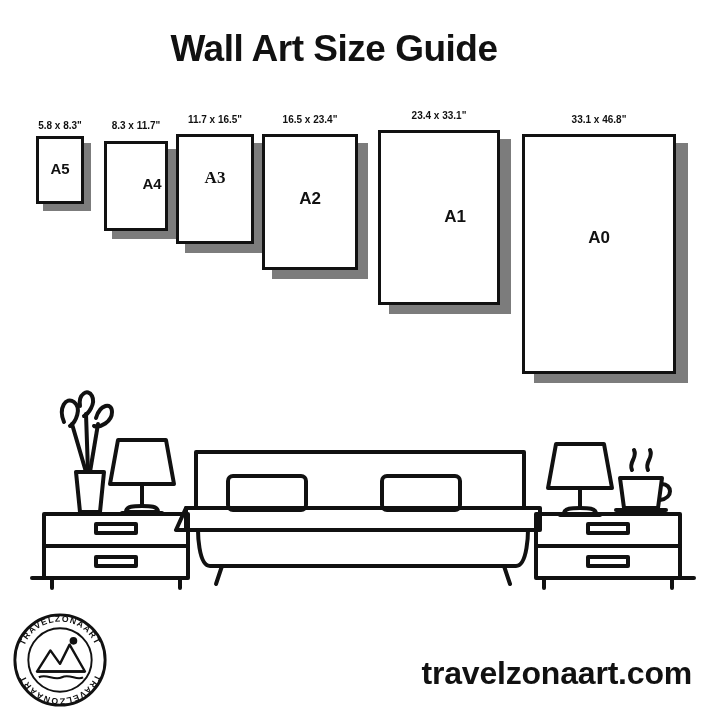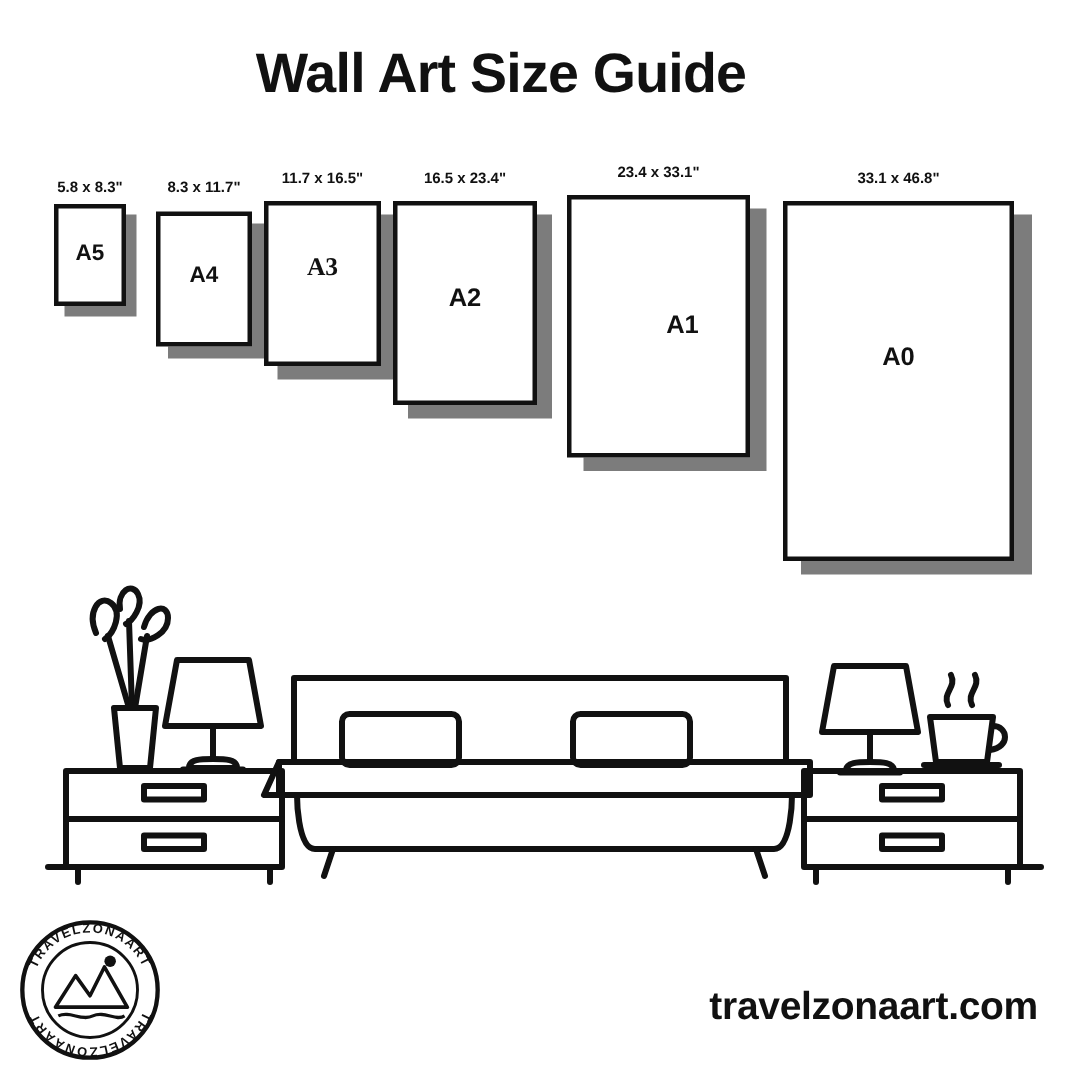--- a/index.html
+++ b/index.html
@@ -90,21 +90,21 @@
     top: 612px;
     width: 96px;
     height: 96px;
   }
 
   
   #website {
     position: absolute;
     right: 28px;
     top: 655px;
-    font-size: 26px;
+    font-size: 32px;
     font-weight: bold;
     color: #111111;
     letter-spacing: -0.2px;
   }
 </style>
 </head>
 <body>
 
 <div id="canvas">
 
@@ -116,21 +116,21 @@
       <div class="frame-dim" style="top:0;">5.8 x 8.3"</div>
       <div class="frame-shadow" style="left:7px; top:23px; width:48px; height:68px;"></div>
       <div class="frame-box" style="top:16px; width:48px; height:68px;"></div>
       <div class="frame-label sm" style="top:40px;">A5</div>
     </div>
 
     <div class="frame-wrap" style="left:104px; top:120px; width:64px;">
       <div class="frame-dim" style="top:0;">8.3 x 11.7"</div>
       <div class="frame-shadow" style="left:8px; top:29px; width:64px; height:90px;"></div>
       <div class="frame-box" style="top:21px; width:64px; height:90px;"></div>
-      <div class="frame-label sm" style="top:55px;">A4</div>
+      <div class="frame-label sm" style="top:55px;padding-left:16px;">A4</div>
     </div>
 
     <div class="frame-wrap" style="left:176px; top:114px; width:78px;">
       <div class="frame-dim" style="top:0;">11.7 x 16.5"</div>
       <div class="frame-shadow" style="left:9px; top:29px; width:78px; height:110px;"></div>
       <div class="frame-box" style="top:20px; width:78px; height:110px;"></div>
       <div class="frame-label" style="top:54px;font-family:Liberation Serif, serif;">A3</div>
     </div>
 
     <div class="frame-wrap" style="left:262px; top:114px; width:96px;">

